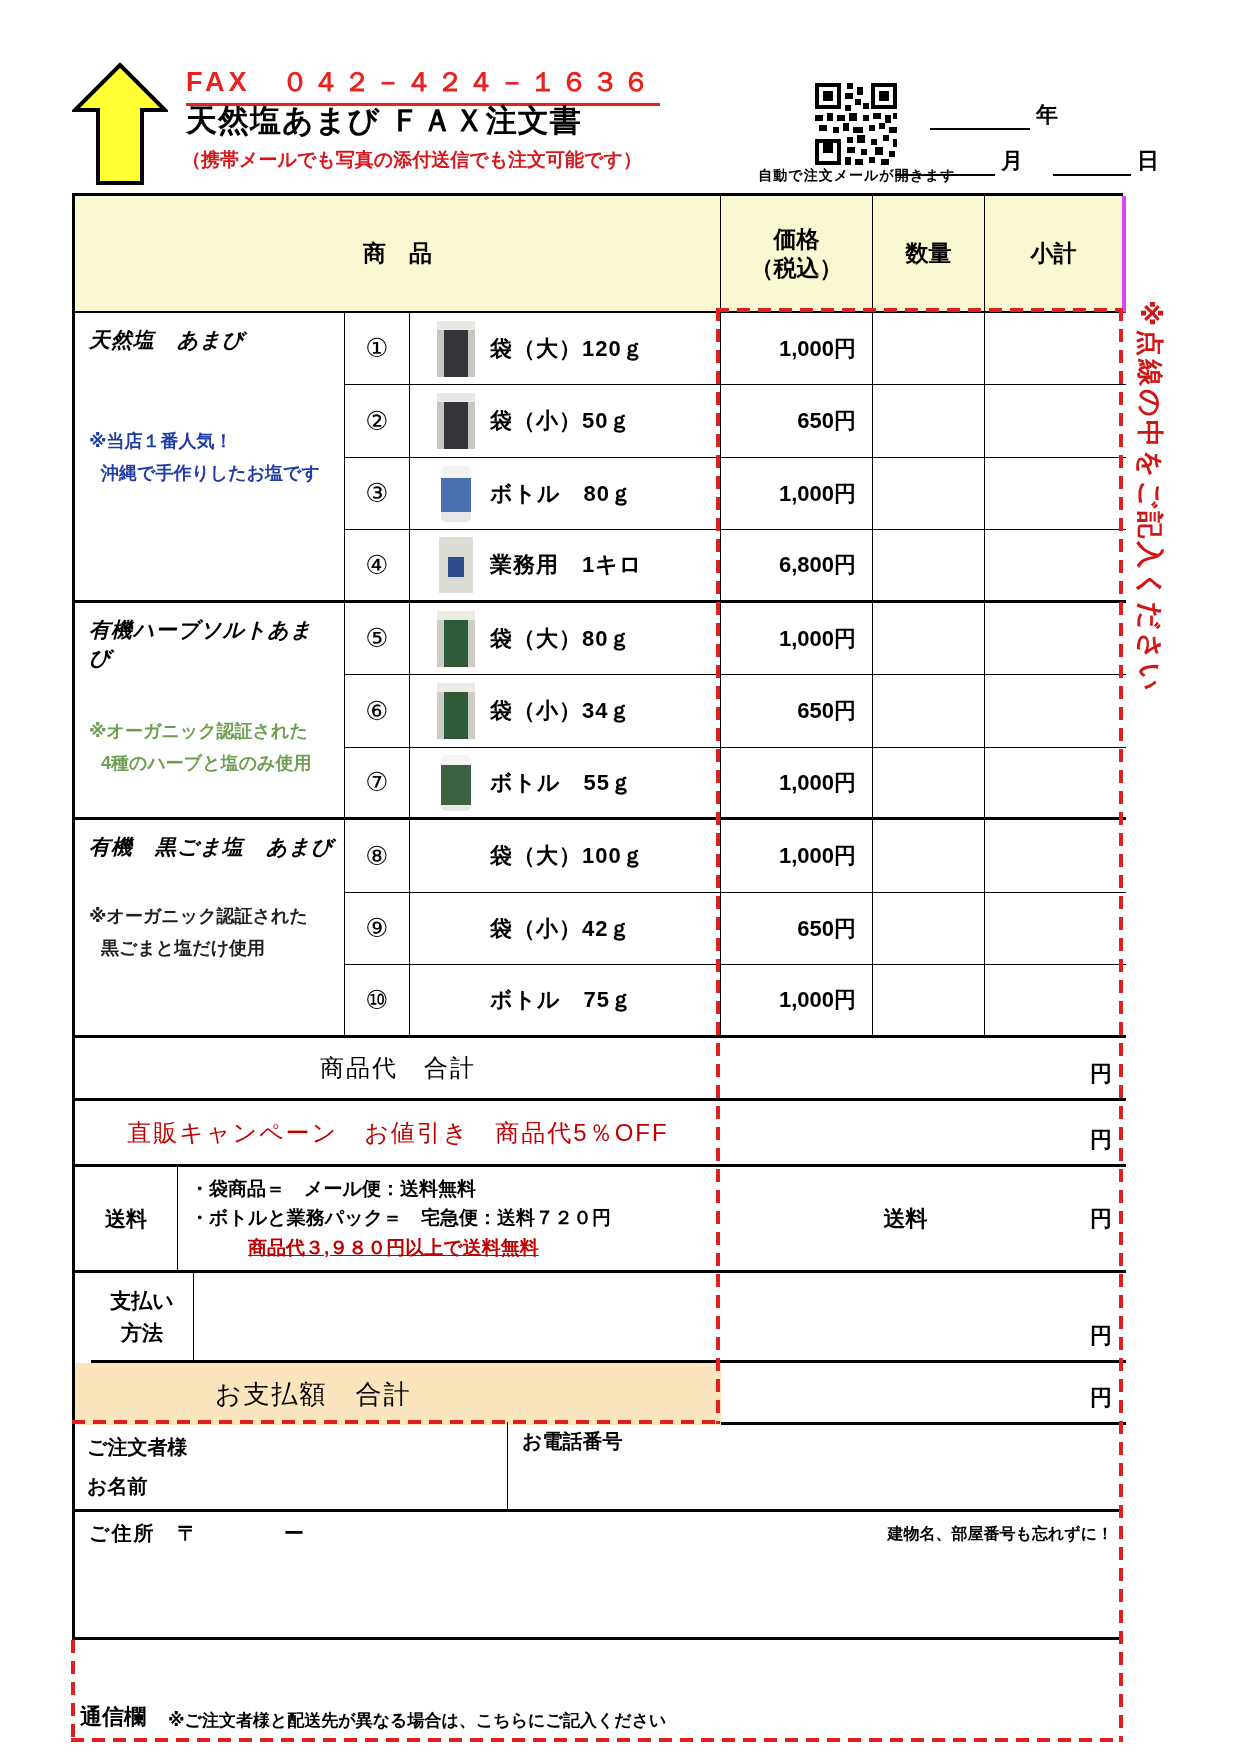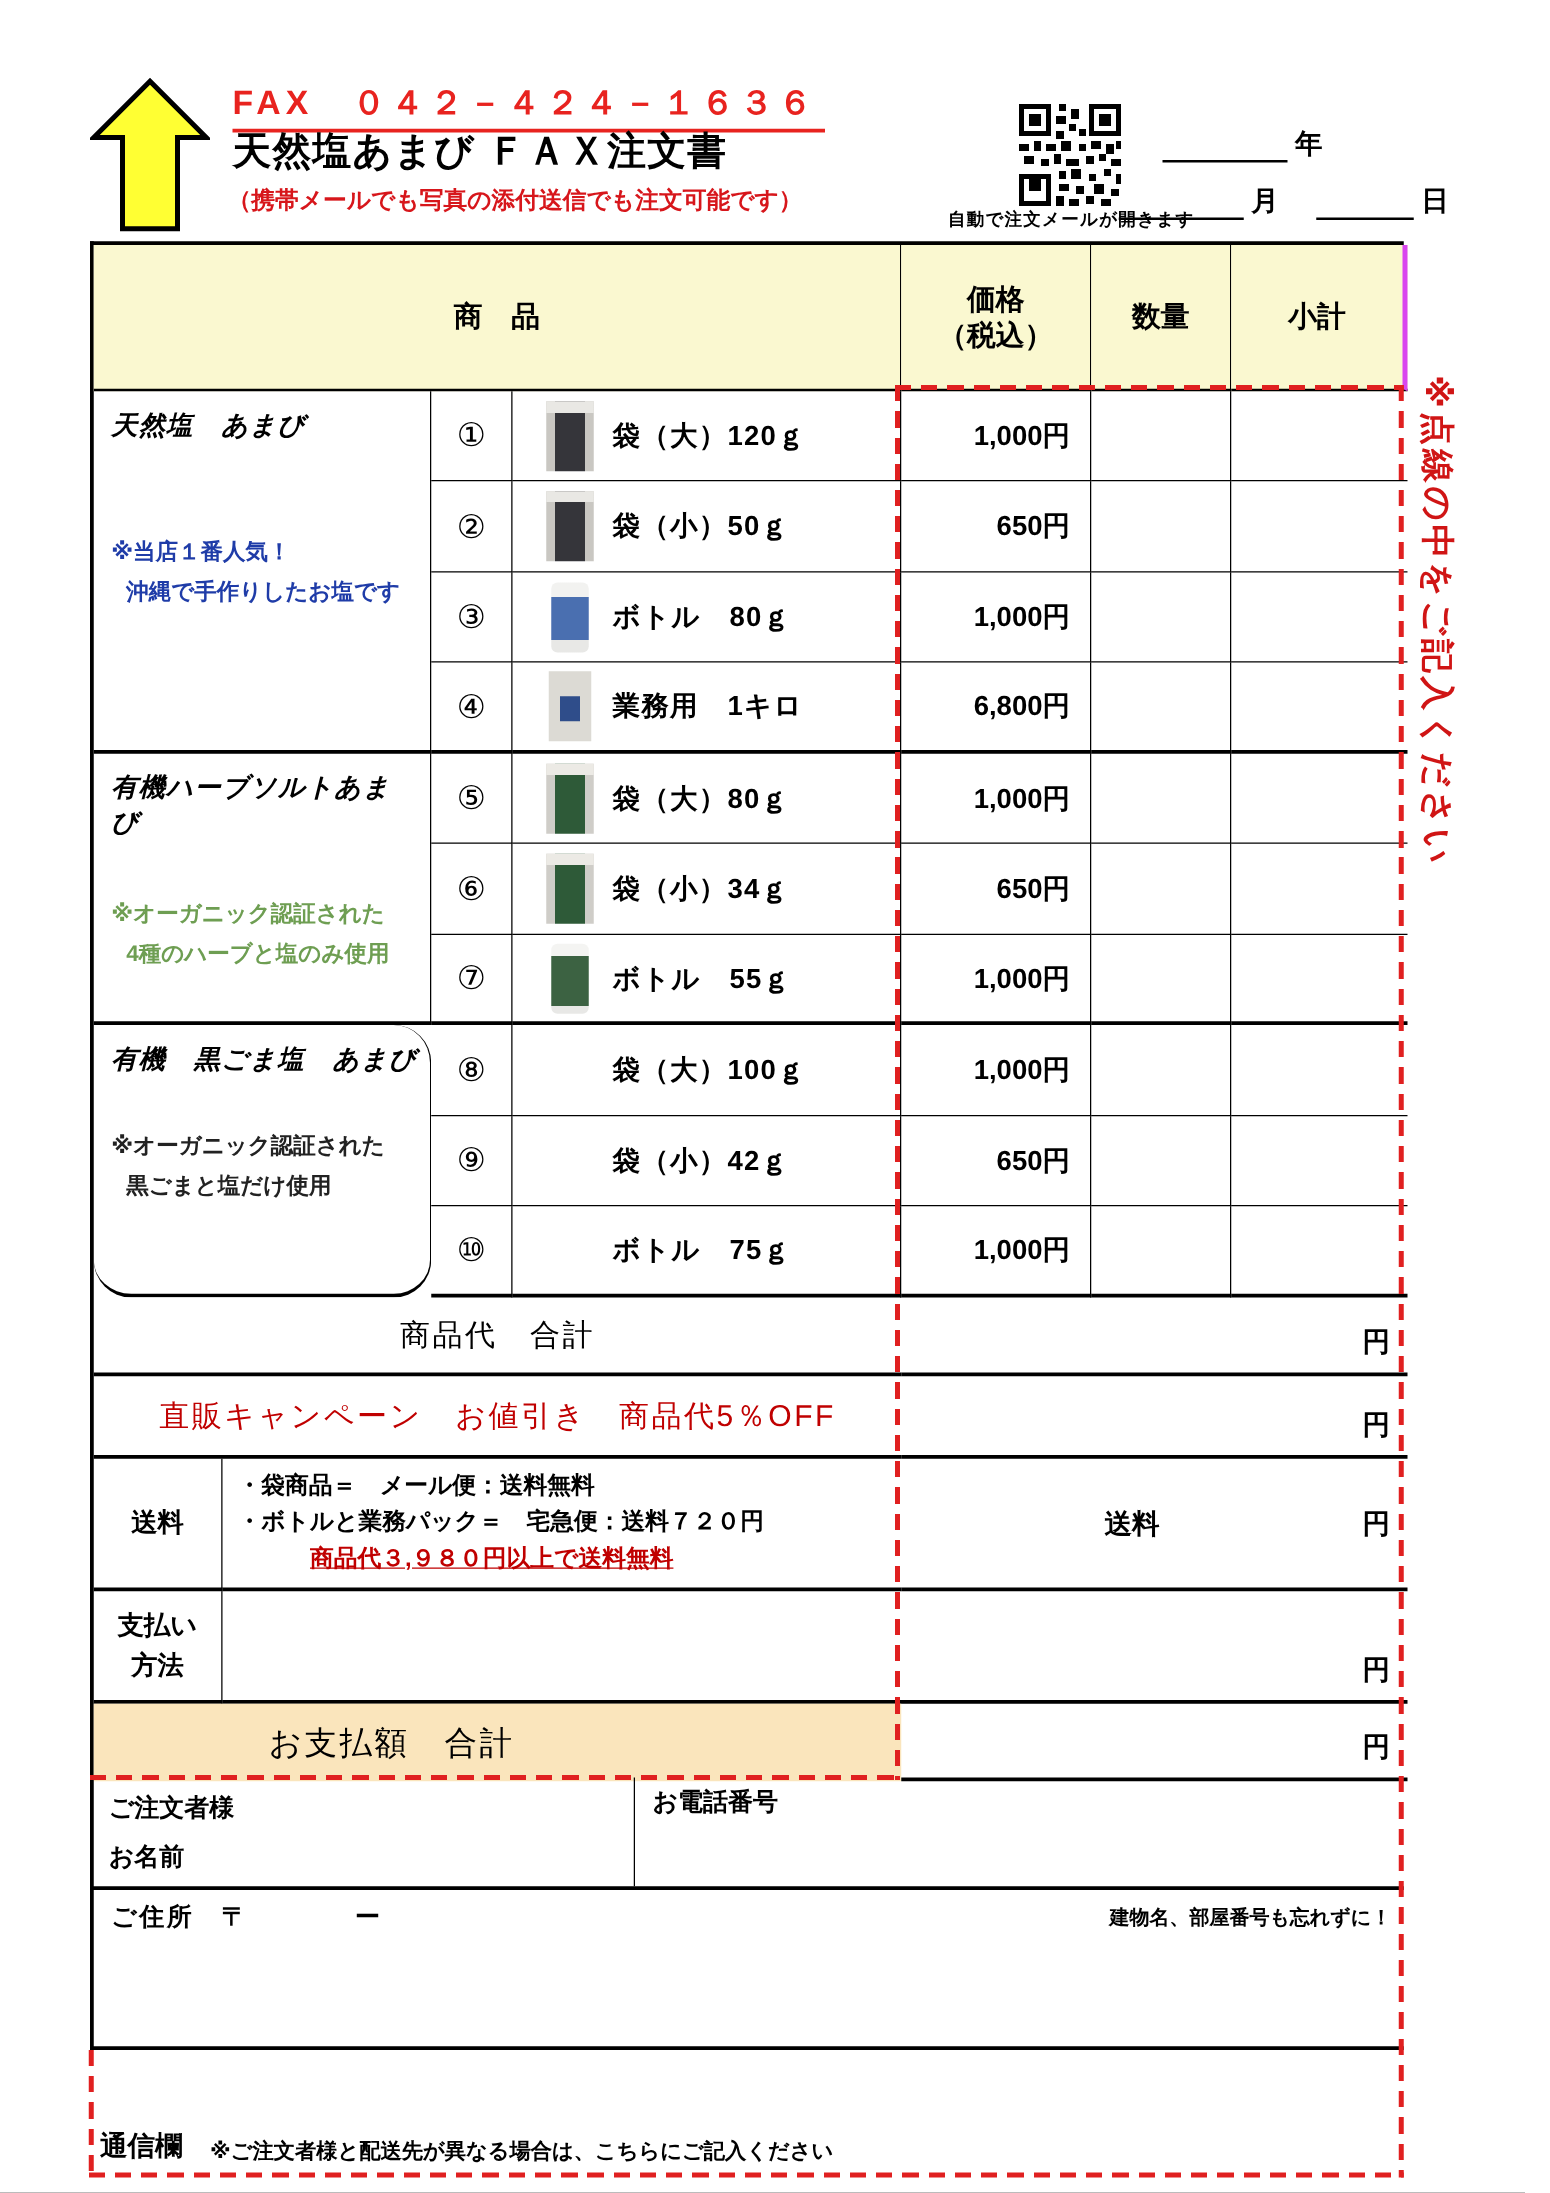--- a/index.html
+++ b/index.html
@@ -205,21 +205,21 @@
         <div>・袋商品＝　メール便：送料無料</div>
         <div>・ボトルと業務パック＝　宅急便：送料７２０円</div>
         <div class="red-underline">商品代３,９８０円以上で送料無料</div>
       </div>
       <div class="t-amount ship-amount bb3">
         <span class="ship-word">送料</span>
         <span class="yen">円</span>
       </div>
     </div>
 
-    <div class="total-row" style="grid-row:15;">
+    <div class="total-row" style="grid-row:15;padding-left:16px;">
       <div class="mini-label bb3">
         <span>支払い</span>
         <span>方法</span>
       </div>
       <div class="t-amount amount-br bb3">
         <span class="yen">円</span>
       </div>
     </div>
 
     <div class="total-row" style="grid-row:16;">
@@ -305,21 +305,21 @@
       <div class="cell no-cell br1 bb3" style="grid-area: 8 / 2;">⑦</div>
       <div class="cell desc-cell br1 bb3" style="grid-area: 8 / 3;">
         <div class="photo-slot">
           <div class="ph ph-bottle-green"></div>
         </div>
         <span class="desc-text">ボトル　55ｇ</span>
       </div>
       <div class="cell price-cell br1 bb3" style="grid-area: 8 / 4;">1,000円</div>
       <div class="cell br1 bb3" style="grid-area: 8 / 5;"></div>
       <div class="cell bb3" style="grid-area: 8 / 6;"></div>
-      <div class="cell group-cell br1 bb3" style="grid-area: 9 / 1 / span 3; border-radius: 30px;">
+      <div class="cell group-cell br1 bb3" style="grid-area: 9 / 1 / span 3;">
         <div class="g-name">有機　黒ごま塩　あまび</div>
         <div class="g-note mt-g2" style="color: rgb(34, 34, 34);">
           <div>※オーガニック認証された</div>
           <div class="ln2">黒ごまと塩だけ使用</div>
         </div>
       </div>
       <div class="cell no-cell br1 bb1" style="grid-area: 9 / 2;">⑧</div>
       <div class="cell desc-cell br1 bb1" style="grid-area: 9 / 3;">
         <div class="photo-slot"></div>
         <span class="desc-text">袋（大）100ｇ</span>

